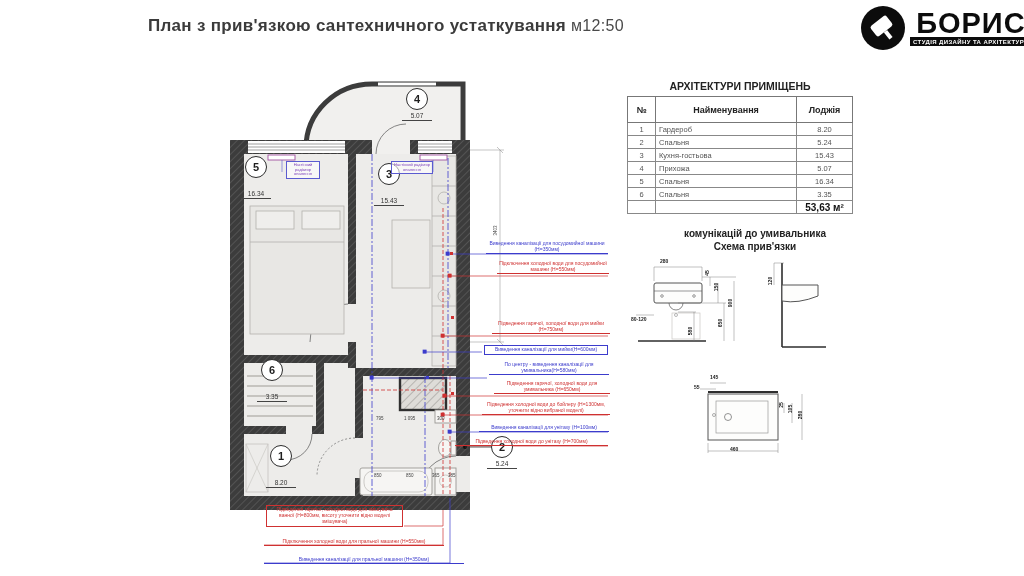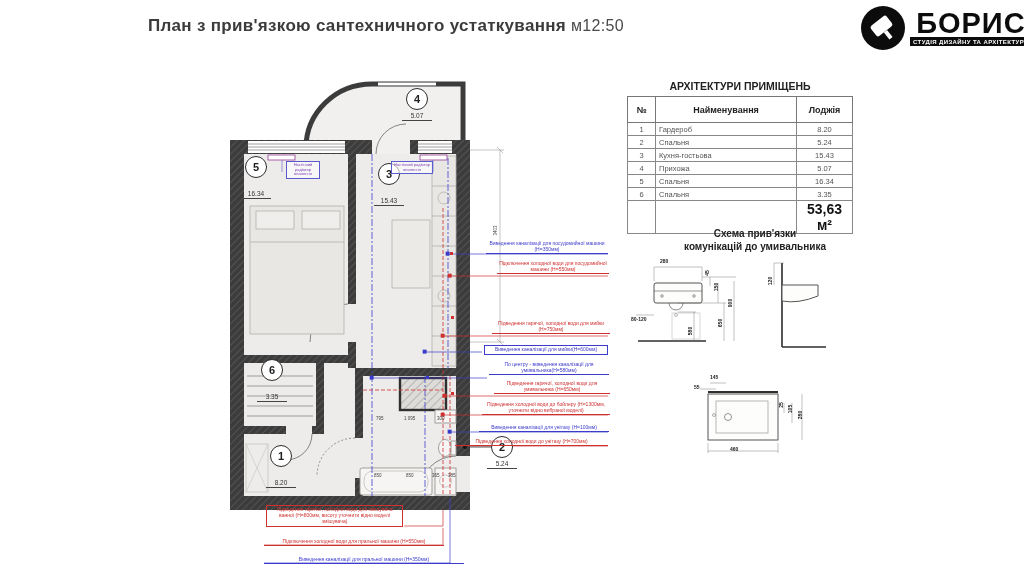--- a/index.html
+++ b/index.html
@@ -18,21 +18,21 @@
   .logo-name { font-size:29px; font-weight:900; color:#0c0c0c; line-height:0.9; letter-spacing:1px; }
   .logo-tag  { background:#0c0c0c; color:#fff; font-size:6px; font-weight:bold; letter-spacing:0.4px;
                padding:1.5px 3px; margin-top:1px; white-space:nowrap; }
 
   
   .expl-title { left:627px; top:80px; width:226px; text-align:center; font-size:10.5px; font-weight:bold; color:#222; }
   table.expl { position:absolute; left:627px; top:96px; width:226px; border-collapse:collapse; }
   table.expl th { border:1px solid #777; font-size:9px; color:#222; height:26px; font-weight:bold; }
   table.expl td { border:0.8px solid #888; font-size:7.5px; color:#555; height:13px; padding:0 3px; }
   table.expl td.c { text-align:center; }
-  table.expl td.total { font-weight:bold; font-size:14px; color:#111; text-align:center; }
+  table.expl td.total { font-weight:bold; font-size:10px; color:#111; text-align:center; }
 
   
   .scheme-title { left:640px; top:228px; width:230px; text-align:center; font-size:10px; font-weight:bold; color:#222; line-height:1.25; }
 
   
   .dim { position:absolute; font-size:4.5px; color:#444; white-space:nowrap; }
   .dim.b { font-weight:bold; color:#222; font-size:5px; }
   .vdim { transform:rotate(-90deg); transform-origin:center; }
 
   
@@ -116,22 +116,22 @@
       </tr>
   <tr>
         <td></td>
         <td></td>
         <td class="total">53,63 м²</td>
       </tr>
 </tbody>
   </table>
 
 <div class="abs scheme-title">
+  <div>комунікацій до умивальника</div>
   <div>Схема прив'язки</div>
-  <div>комунікацій до умивальника</div>
 </div>
 
 <svg class="abs" style="left:630px; top:255px;" width="230" height="215" viewBox="0 0 230 215">
   <g stroke="#555" fill="none" stroke-width="1">
 
     <rect x="24" y="28" width="48" height="20" rx="2" fill="#fdfdfc"></rect>
     <line x1="24" y1="36" x2="72" y2="36" stroke-width="0.6"></line>
     <circle cx="32" cy="41" r="1.3" stroke-width="0.6"></circle>
     <circle cx="64" cy="41" r="1.3" stroke-width="0.6"></circle>
     <path d="M 39,48 A 7,7 0 0 0 53,48" stroke-width="0.7"></path>

